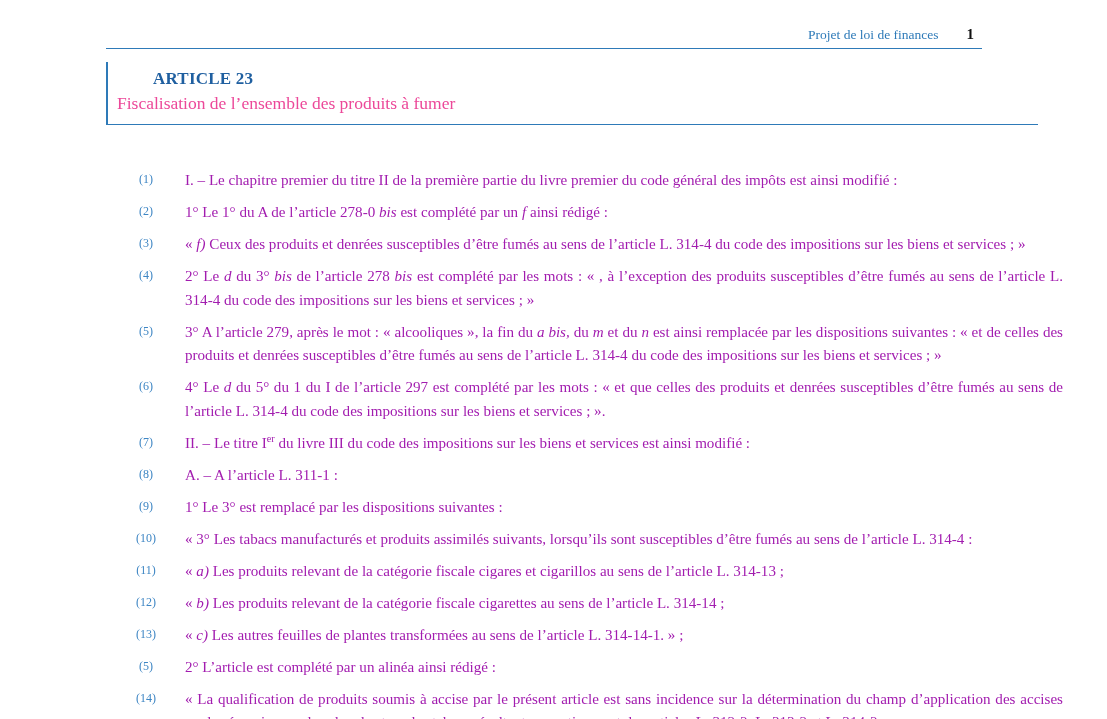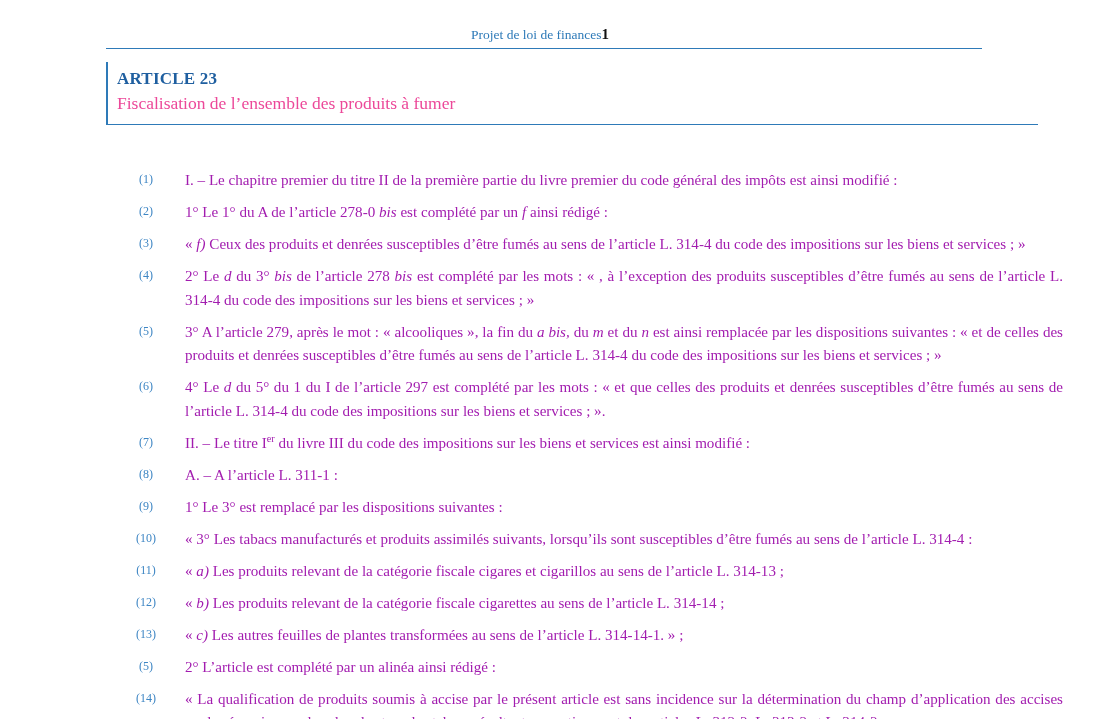--- a/index.html
+++ b/index.html
@@ -27,21 +27,22 @@
   
   .running-head {
     position: absolute;
     left: 106px;
     top: 26px;
     width: 876px;
     height: 22px;
     border-bottom: 1.6px solid #2e7ab8;
     display: flex;
     align-items: flex-start;
-    justify-content: center;
+    justify-content: flex-end;
+    gap: 28px;
   }
   .running-head-title {
     font-family: "Liberation Serif", "DejaVu Serif", serif;
     font-size: 13.5px;
     color: #2e7ab8;
     line-height: 17px;
     white-space: nowrap;
   }
   .running-head-pageno {
     font-family: "Liberation Serif", "DejaVu Serif", serif;
@@ -63,20 +64,21 @@
     border-bottom: 1.6px solid #2e7ab8;
     padding: 6px 0 9px 9px;
   }
   .article-number {
     font-family: "Liberation Serif", "DejaVu Serif", serif;
     font-size: 17px;
     font-weight: bold;
     color: #1f5fa0;
     letter-spacing: 0.2px;
     line-height: 22px;
+    margin-left: 36px;
   }
   .article-subtitle {
     font-family: "Liberation Serif", "DejaVu Serif", serif;
     font-size: 17.5px;
     color: #ec4899;
     line-height: 24px;
     margin-top: 1px;
   }
 
   

